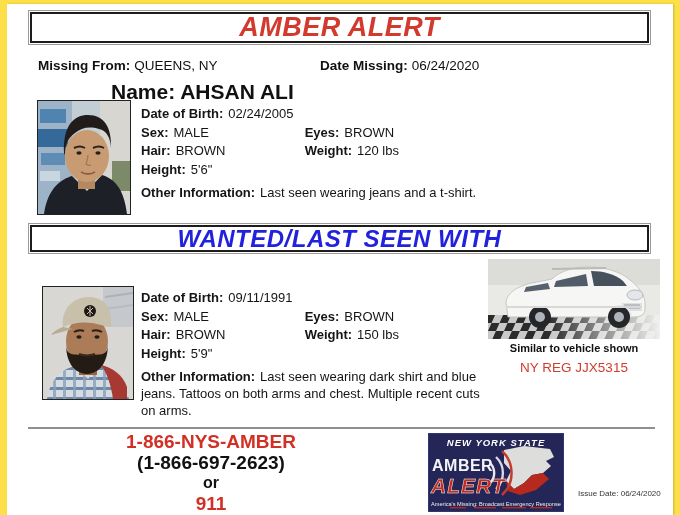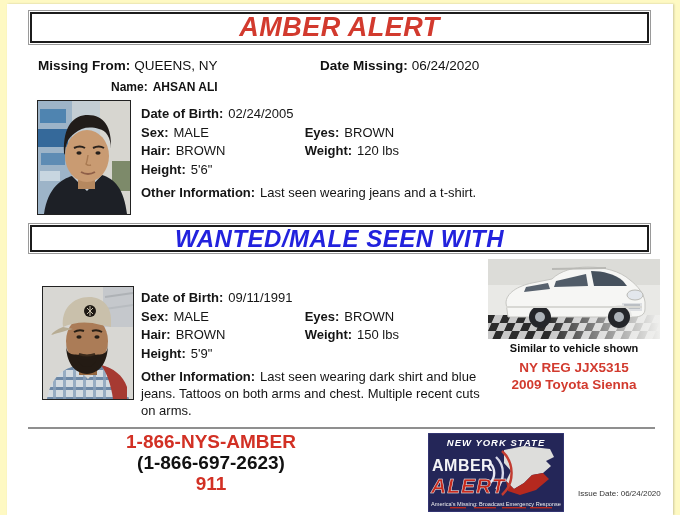--- a/index.html
+++ b/index.html
@@ -1,45 +1,45 @@
 <!DOCTYPE html>
 <html><head>
 <meta charset="utf-8">
 <style>
   html,body{margin:0;padding:0;}
   body{background:#cfcccc;font-family:"Liberation Sans",sans-serif;}
-  .stage{position:relative;width:680px;height:515px;background:#fef9c3;overflow:hidden;}
+  .stage{position:relative;width:680px;height:515px;background:#fde047;overflow:hidden;}
   .page{position:absolute;left:7px;top:4px;width:666px;height:511px;background:#ffffff;box-shadow:1px 0 2px rgba(0,0,0,.2);}
   .abs{position:absolute;}
 
   
   .banner{position:absolute;border:1px solid #9a9a9a;background:#fff;padding:1px;}
   .banner-inner{border:2px solid #1c1c1c;height:100%;display:flex;align-items:center;justify-content:center;background:#fff;box-sizing:border-box;}
   .banner-title{font-weight:bold;font-style:italic;letter-spacing:.5px;}
   .title-red{color:#d23a2e;font-size:27px;}
   .title-blue{color:#2222dd;font-size:24px;}
 
   
   .lblrow{font-size:13.5px;color:#111;white-space:nowrap;}
   .lblrow b{margin-right:4px;}
-  .name-line{font-size:12px;font-weight:bold;color:#111;white-space:nowrap;}
+  .name-line{font-size:21px;font-weight:bold;color:#111;white-space:nowrap;}
   .name-line b{margin-right:5px;}
 
   .photo{position:absolute;border:1px solid #222;background:#ccc;}
   .photo svg{display:block;}
 
   .details{position:absolute;font-size:13px;color:#151515;}
   .drow{line-height:18.5px;white-space:nowrap;}
   .dcell b{margin-right:5px;}
   .c1{display:inline-block;width:160px;}
   .other{margin:5px 0 0 0;line-height:17px;white-space:normal;}
   .other b{margin-right:5px;}
 
   .van-caption{position:absolute;font-size:11px;font-weight:bold;color:#111;text-align:center;}
-  .van-red{position:absolute;font-size:13.5px;font-weight:bold;color:#d23a2e;text-align:center;line-height:16.5px;}
+  .van-red{position:absolute;font-size:13.5px;font-weight:normal;color:#d23a2e;text-align:center;line-height:16.5px;}
 
   .divider{position:absolute;background:#8f8f8f;height:2px;}
 
   .phone{position:absolute;text-align:center;font-weight:bold;}
   .phone-red{color:#d23024;font-size:19px;line-height:21px;}
   .phone-black{color:#111;font-size:19px;line-height:21px;}
   .phone-or{color:#111;font-size:16px;line-height:20px;}
 
   .issue-date{position:absolute;font-size:8px;color:#333;white-space:nowrap;text-align:center;}
 </style>
@@ -104,21 +104,21 @@
     <div class="drow">
       <span class="dcell"><b>Height:</b><span>5'6"</span></span>
     </div>
     <p class="other">
       <b>Other Information:</b><span>Last seen wearing jeans and a t-shirt.</span>
     </p>
   </div>
 
   <div class="banner" style="left:28px;top:223px;width:623px;height:31px;box-sizing:border-box;">
     <div class="banner-inner">
-      <span class="banner-title title-blue">WANTED/MALE SEEN WITH</span>
+      <span class="banner-title title-blue">WANTED/LAST SEEN WITH</span>
     </div>
   </div>
 
 
   <div class="photo" style="left:42px;top:286px;width:90px;height:112px;">
     <svg width="90" height="112" viewBox="0 0 90 112">
       <defs>
         <pattern id="plaid" width="10" height="10" patternUnits="userSpaceOnUse">
           <rect width="10" height="10" fill="#d4dbe1"></rect>
           <rect width="10" height="3" fill="#6d88a6"></rect>
@@ -198,28 +198,28 @@
       <circle cx="131" cy="58" r="11" fill="#24262a"></circle>
       <circle cx="131" cy="58" r="5" fill="#aeb4ba"></circle>
       <path d="M18,48 h136" stroke="#d8d8d4" stroke-width="2"></path>
     </svg>
   </div>
 
   <div class="van-caption" style="left:488px;top:342px;width:172px;">Similar to vehicle shown</div>
 
   <div class="van-red" style="left:478px;top:360px;width:192px;">
     <div>NY REG JJX5315</div>
-    <div>2009 Toyota Sienna</div>
   </div>
 
   <div class="divider" style="left:28px;top:427px;width:627px;"></div>
 
   <div class="phone" style="left:86px;top:431px;width:250px;">
     <div class="phone-red">1-866-NYS-AMBER</div>
     <div class="phone-black">(1-866-697-2623)</div>
+    <div class="phone-or">or</div>
     <div class="phone-red">911</div>
   </div>
 
   <div class="abs" style="left:428px;top:433px;width:136px;height:76px;">
     <svg width="136" height="79" viewBox="0 0 136 79" font-family="Liberation Sans, sans-serif">
       <rect x="0" y="0" width="136" height="79" fill="#242658" stroke="#43458a" stroke-width="1"></rect>
       <path d="M76,17 L96,13 L122,16 L126,24 L118,28 L123,33 L115,40 L104,42 L96,50 L86,56 L78,48 L83,38 L76,30 Z" fill="#dddddb"></path>
       <path d="M78,48 L86,56 L96,50 L104,42 L115,40 L121,46 L108,57 L92,62 L80,58 Z" fill="#b5291f"></path>
       <path d="M62,30 A14,14 0 0 1 62,50" stroke="#e8e8f2" stroke-width="2.4" fill="none"></path>
       <path d="M68,24 A22,22 0 0 1 68,56" stroke="#d8d8e8" stroke-width="2.4" fill="none"></path>

